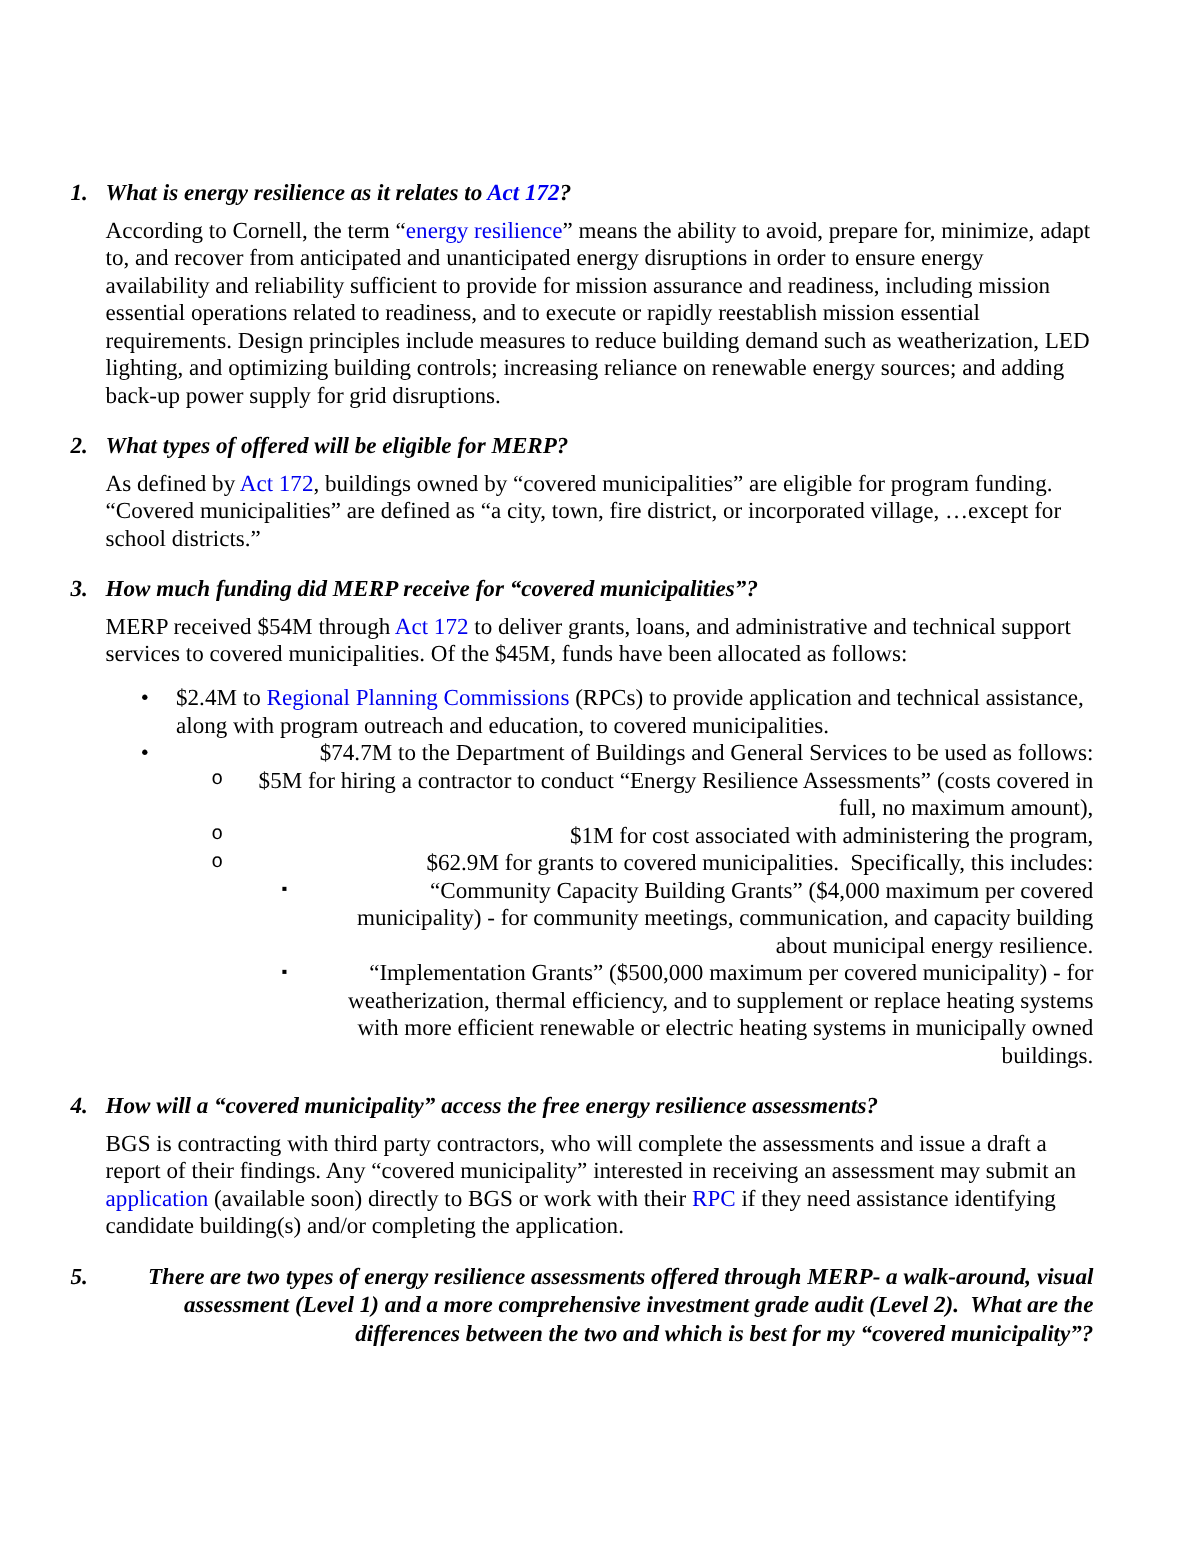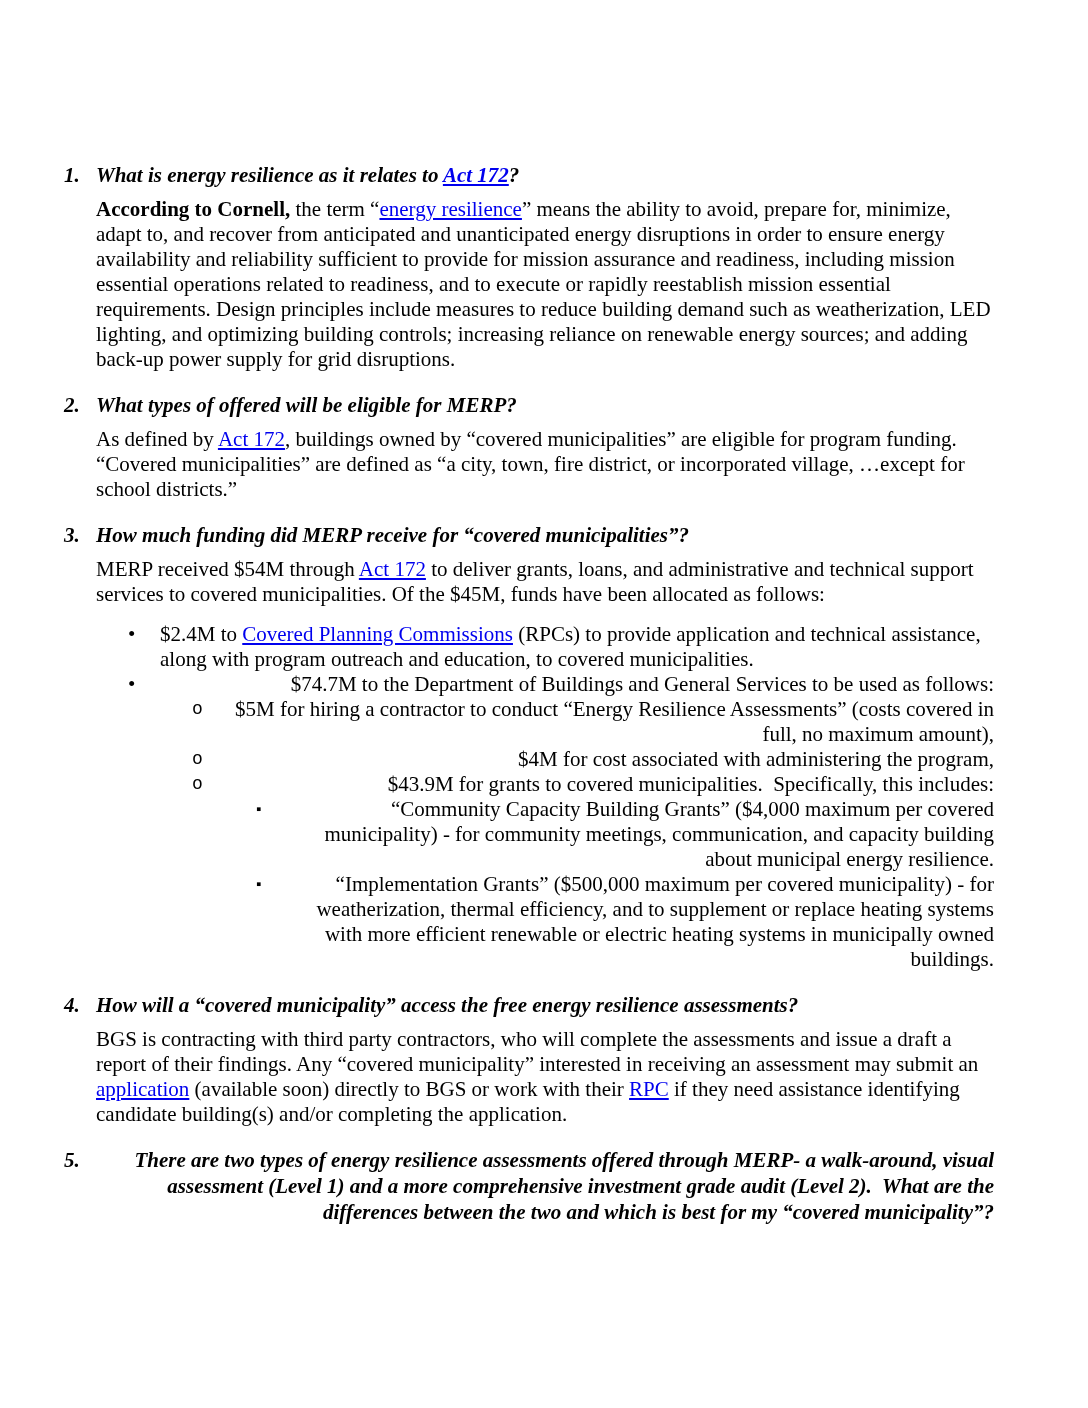--- a/index.html
+++ b/index.html
@@ -33,24 +33,23 @@
     line-height: 26px;
   }
   .question.first { margin-top: 34px; }
   .qnum { flex: 0 0 32px; }
   .qtext { flex: 1 1 auto; }
   .para {
     margin: 9px 0 0 96px;
     width: 896px;
   }
   .run { white-space: pre-wrap; text-align: right; }
-  .lead-bold { font-weight: bold; white-space: pre-wrap; }
+  .lead-bold { font-weight: normal; white-space: pre-wrap; }
   .link {
     color: var(--link-color);
-    text-decoration: underline;
     cursor: pointer;
     white-space: pre-wrap;
     margin-top: 33px;
   }
   .list { margin-top: 15px; }
   .li { display: flex; }
   .li .marker { flex: 0 0 32px; }
   .li.l1 { margin-left: 128px; width: 866px; }
   .li.l2 { margin-left: 192px; width: 802px; }
   .li.l3 { margin-left: 256px; width: 738px; }
@@ -82,41 +81,41 @@
       <span class="qnum">3.</span>
       <span class="qtext">How much funding did MERP receive for “covered municipalities”?</span>
     </div>
 
   <p class="para"><span class="run">MERP received $54M through </span><a class="link">Act 172</a><span class="run"> to deliver grants, loans, and administrative and technical support services to covered municipalities. Of the $45M, funds have been allocated as follows:</span></p>
 
   <div class="list">
 
     <div class="li l1">
         <span class="marker">•</span>
-        <span class="litext"><span class="run">$2.4M to </span><a class="link">Covered Planning Commissions</a><span class="run"> (RPCs) to provide application and technical assistance, along with program outreach and education, to covered municipalities.</span></span>
+        <span class="litext"><span class="run">$2.4M to </span><a class="link">Regional Planning Commissions</a><span class="run"> (RPCs) to provide application and technical assistance, along with program outreach and education, to covered municipalities.</span></span>
       </div>
 
     <div class="li l1">
         <span class="marker">•</span>
         <span class="litext run">$74.7M to the Department of Buildings and General Services to be used as follows:</span>
       </div>
 
     <div class="li l2">
         <span class="marker">o</span>
         <span class="litext run">$5M for hiring a contractor to conduct “Energy Resilience Assessments” (costs covered in full, no maximum amount),</span>
       </div>
 
     <div class="li l2">
         <span class="marker">o</span>
-        <span class="litext run">$4M for cost associated with administering the program,</span>
+        <span class="litext run">$1M for cost associated with administering the program,</span>
       </div>
 
     <div class="li l2">
         <span class="marker">o</span>
-        <span class="litext run">$43.9M for grants to covered municipalities.  Specifically, this includes:</span>
+        <span class="litext run">$62.9M for grants to covered municipalities.  Specifically, this includes:</span>
       </div>
 
     <div class="li l3">
         <span class="marker">▪</span>
         <span class="litext run">“Community Capacity Building Grants” ($4,000 maximum per covered municipality) - for community meetings, communication, and capacity building about municipal energy resilience.</span>
       </div>
 
     <div class="li l3">
         <span class="marker">▪</span>
         <span class="litext run">“Implementation Grants” ($500,000 maximum per covered municipality) - for weatherization, thermal efficiency, and to supplement or replace heating systems with more efficient renewable or electric heating systems in municipally owned buildings.</span>

